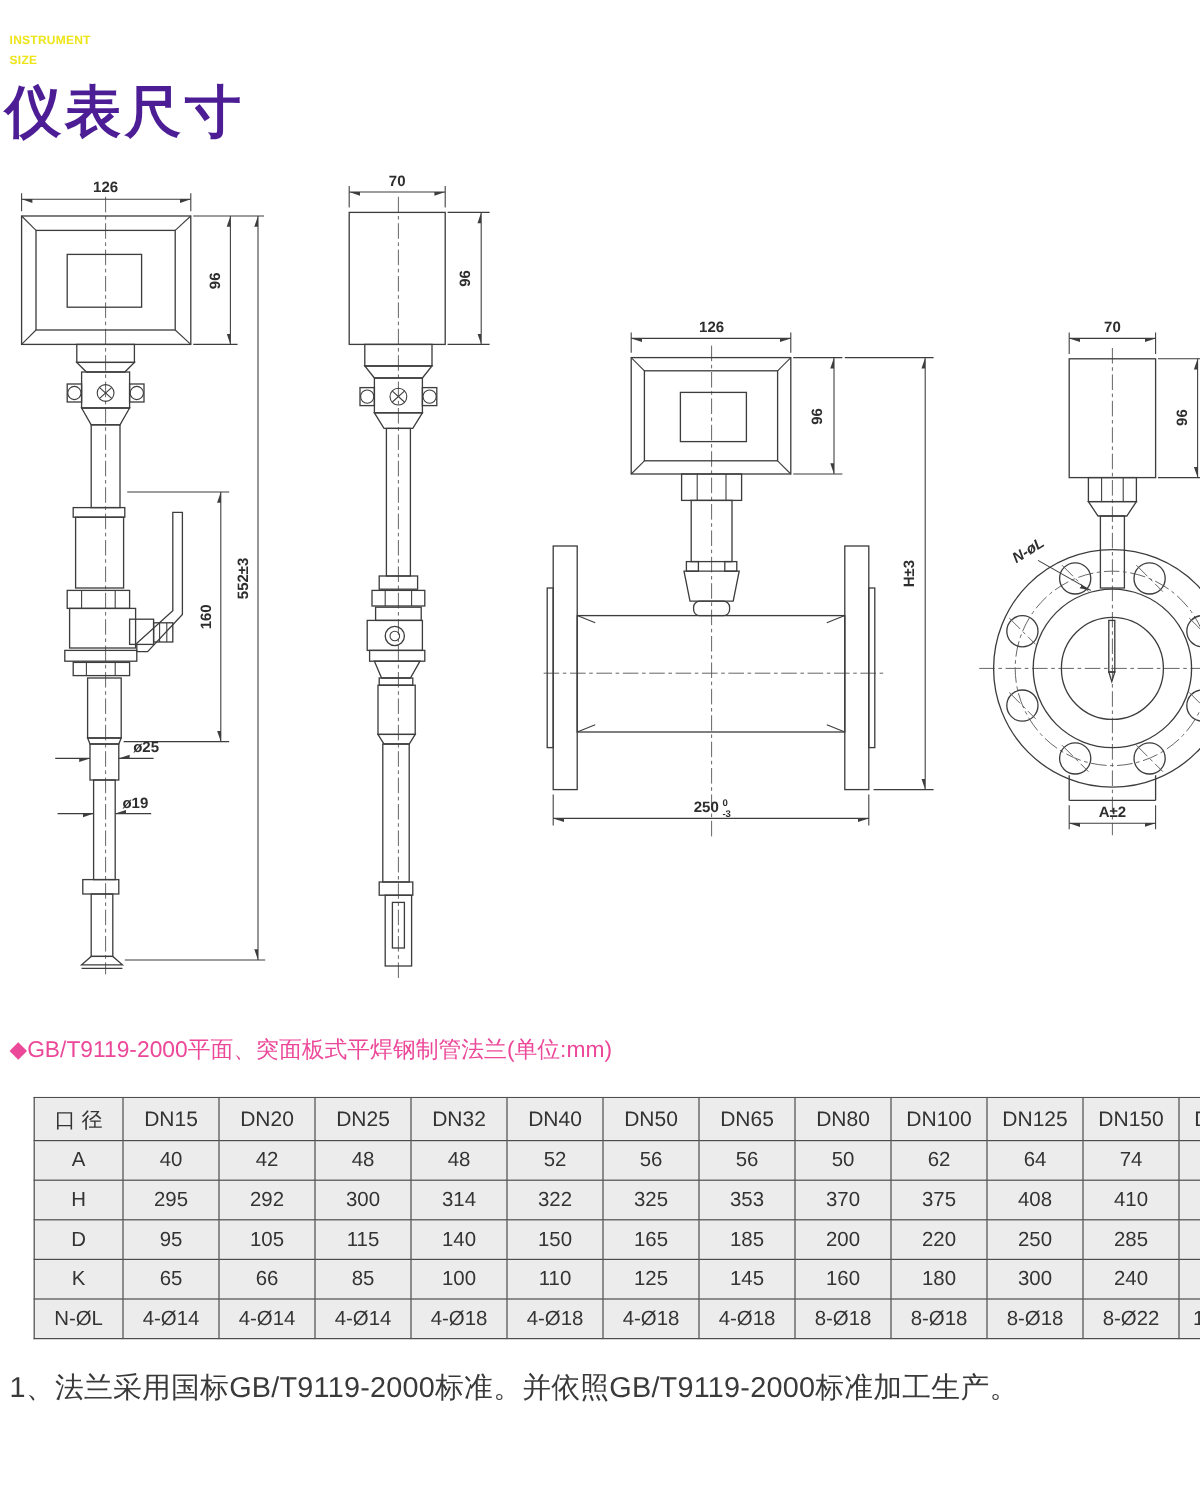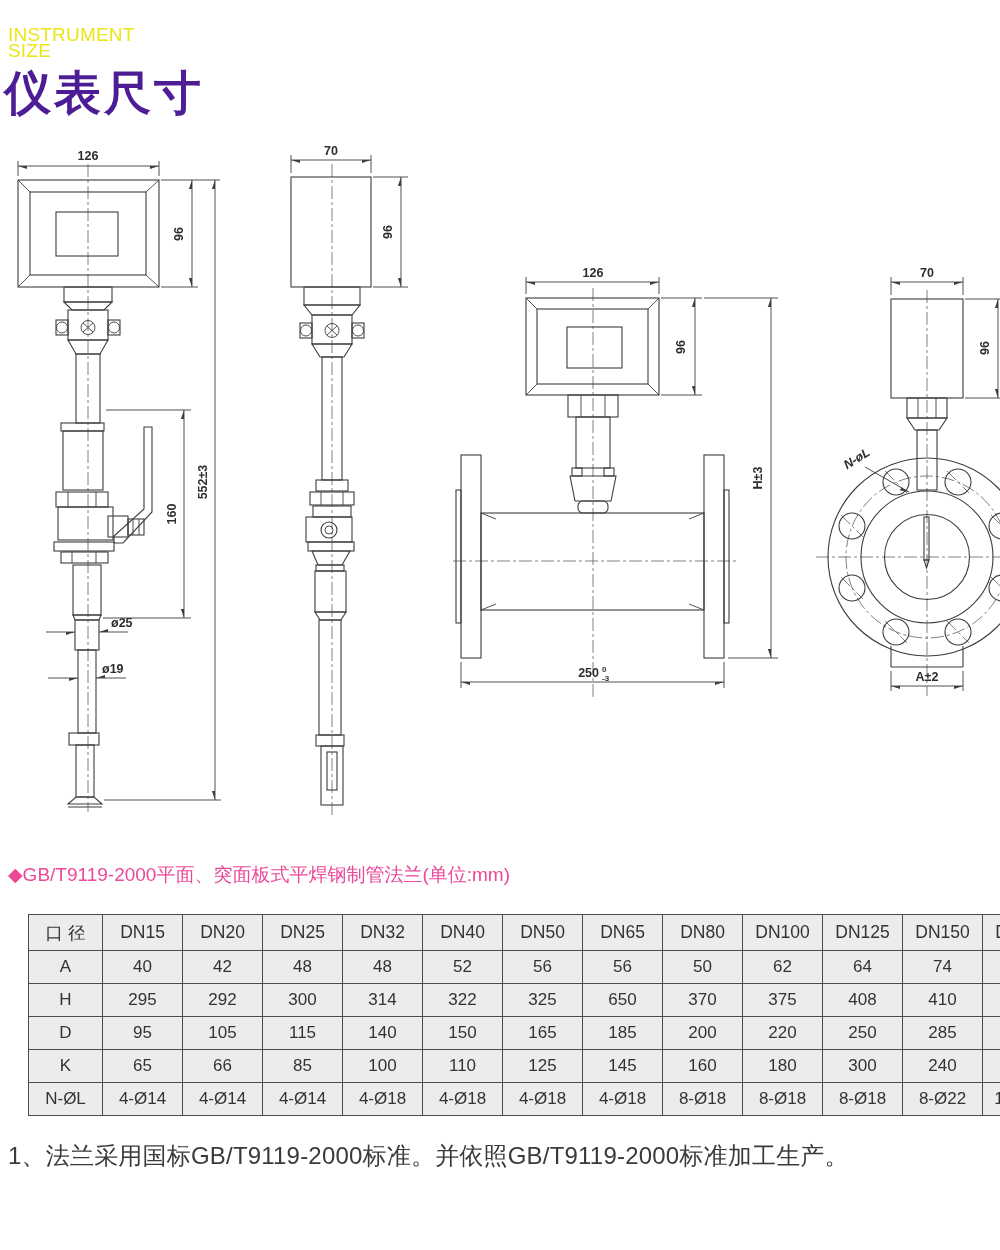--- a/index.html
+++ b/index.html
@@ -1,18 +1,18 @@
 <!DOCTYPE html>
 <html><head>
 <meta charset="utf-8">
 <style>
   html,body{margin:0;padding:0;background:#fff;}
   body{width:1000px;height:1250px;position:relative;font-family:"Liberation Sans","DejaVu Sans",sans-serif;color:#333;}
   .page{position:absolute;inset:0;width:1000px;height:1250px;background:#fff;overflow:hidden;}
-  .eyebrow{position:absolute;left:8px;top:27px;font-size:19px;font-weight:400;color:#ede51a;line-height:16px;letter-spacing:.2px;}
+  .eyebrow{position:absolute;left:8px;top:27px;font-size:10px;font-weight:700;color:#ede51a;line-height:16px;letter-spacing:.2px;}
   .title{position:absolute;left:4px;top:62px;font-size:47px;font-weight:900;color:#4c1d95;letter-spacing:3px;}
   .drawings{position:absolute;left:16px;top:140px;width:880px;height:712px;}
   .caption{position:absolute;left:8px;top:862px;font-size:19px;color:#ec4899;}
   .table-wrap{position:absolute;left:8px;top:914px;width:991px;height:205px;overflow:hidden;padding-left:20px;}
   table.flange{border-collapse:collapse;table-layout:fixed;width:1034px;background:#ececec;}
   table.flange th,table.flange td{border:1.6px solid #4d4d4d;text-align:center;vertical-align:middle;
     font-weight:400;font-size:17px;color:#333;padding:0;height:32px;}
   table.flange thead th{height:35px;font-size:17.5px;}
   table.flange col.c0{width:74px;} table.flange col.cn{width:80px;}
   .note{position:absolute;left:8px;font-size:24px;color:#3a3a3a;letter-spacing:.2px;}
@@ -341,21 +341,21 @@
             <td>72</td>
           </tr>
           <tr>
             <td>H</td>
             <td>295</td>
             <td>292</td>
             <td>300</td>
             <td>314</td>
             <td>322</td>
             <td>325</td>
-            <td>650</td>
+            <td>353</td>
             <td>370</td>
             <td>375</td>
             <td>408</td>
             <td>410</td>
             <td>490</td>
           </tr>
           <tr>
             <td>D</td>
             <td>95</td>
             <td>105</td>

